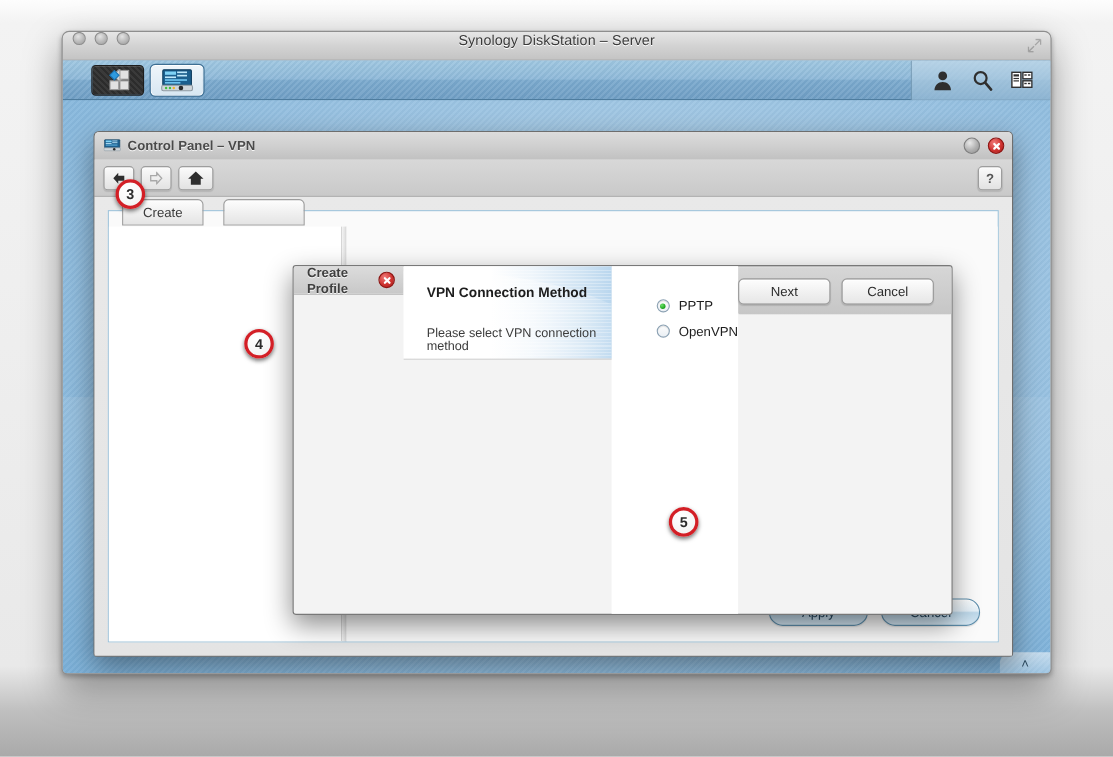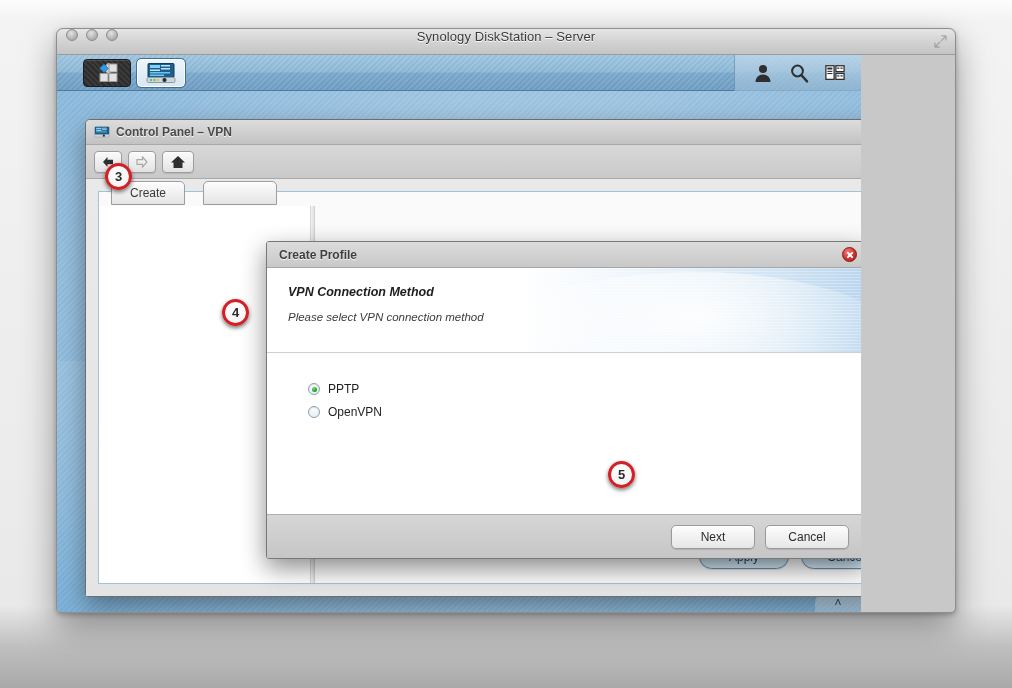--- a/index.html
+++ b/index.html
@@ -51,21 +51,21 @@
     letter-spacing: .1px;
   }
   .resize-corner {
     position: absolute; right: 8px; top: 6px;
     width: 13px; height: 13px; opacity: .45;
   }
 
   
   #dsm {
     position: relative;
-    width: 804px; height: 557px;
+    width: 898px; height: 557px;
     background:
       radial-gradient(ellipse 760px 420px at 58% 38%, #bcd8ec 0%, #9cc4e2 45%, #7bb0d8 100%);
     overflow: hidden;
   }
   #dsm::before {
     content: "";
     position: absolute; inset: 0;
     background: repeating-linear-gradient(135deg,
         rgba(255,255,255,.055) 0 2px, rgba(0,0,0,.02) 2px 4px);
     pointer-events: none;
@@ -230,55 +230,54 @@
 
   
   #modal {
     position: absolute; z-index: 20;
     left: 209px; top: 186px;
     width: 600px; height: 318px;
     background: #f3f3f3;
     border: 1px solid #787878;
     border-radius: 3px;
     box-shadow: 0 9px 24px rgba(0,0,0,.45);
-    display: flex; flex-direction: column;
+    display: flex; flex-direction: row;
   }
   #modal-header {
     height: 26px;
     background: linear-gradient(to bottom, #dcdcdc, #c8c8c8);
     border-bottom: 1px solid #a6a6a6;
     display: flex; align-items: center;
     padding: 0 8px 0 12px;
     border-radius: 2px 2px 0 0;
   }
   #modal-header .mtitle { flex: 1; font-size: 12px; font-weight: bold; color: #3f3f3f;
                           text-shadow: 0 1px 0 rgba(255,255,255,.8); }
   #modal-banner {
     position: relative;
     height: 85px;
     background:
       linear-gradient(to right, #ffffff 0%, #ffffff 42%, #eef5fb 62%, #cfe3f3 86%, #b9d6ee 100%);
     border-bottom: 1px solid #cfcfcf;
     padding: 17px 0 0 21px;
     overflow: hidden;
-    font-style: italic;
   }
   #modal-banner::before {
     content: ""; position: absolute; right: -40px; bottom: -70px;
     width: 420px; height: 150px;
     border-radius: 50%;
     background: radial-gradient(ellipse at 50% 30%, rgba(255,255,255,.92), rgba(255,255,255,0) 70%);
   }
   #modal-banner::after {
     content: ""; position: absolute; inset: 0;
     background: repeating-linear-gradient(to bottom, rgba(255,255,255,.30) 0 1px, rgba(0,0,0,0) 1px 3px);
     pointer-events: none;
   }
   .banner-title { position: relative; z-index: 2; font-size: 12.5px; font-weight: bold; color: #1d1d1d; }
-  .banner-sub { position: relative; z-index: 2; margin-top: 12px; font-size: 11.5px; color: #3c3c3c; }
+  .banner-sub { position: relative; z-index: 2; margin-top: 24px; font-size: 11.5px; color: #3c3c3c; }
   #modal-content {
     flex: 1;
     background: #fff;
     padding: 25px 0 0 41px;
   }
   .radio-row { display: flex; align-items: center; height: 22px; margin-bottom: 1px; }
   .radio {
     width: 12px; height: 12px; border-radius: 50%;
     border: 1px solid #8aa0b2;
     background: linear-gradient(to bottom, #fdfdfd, #eaeff4);

